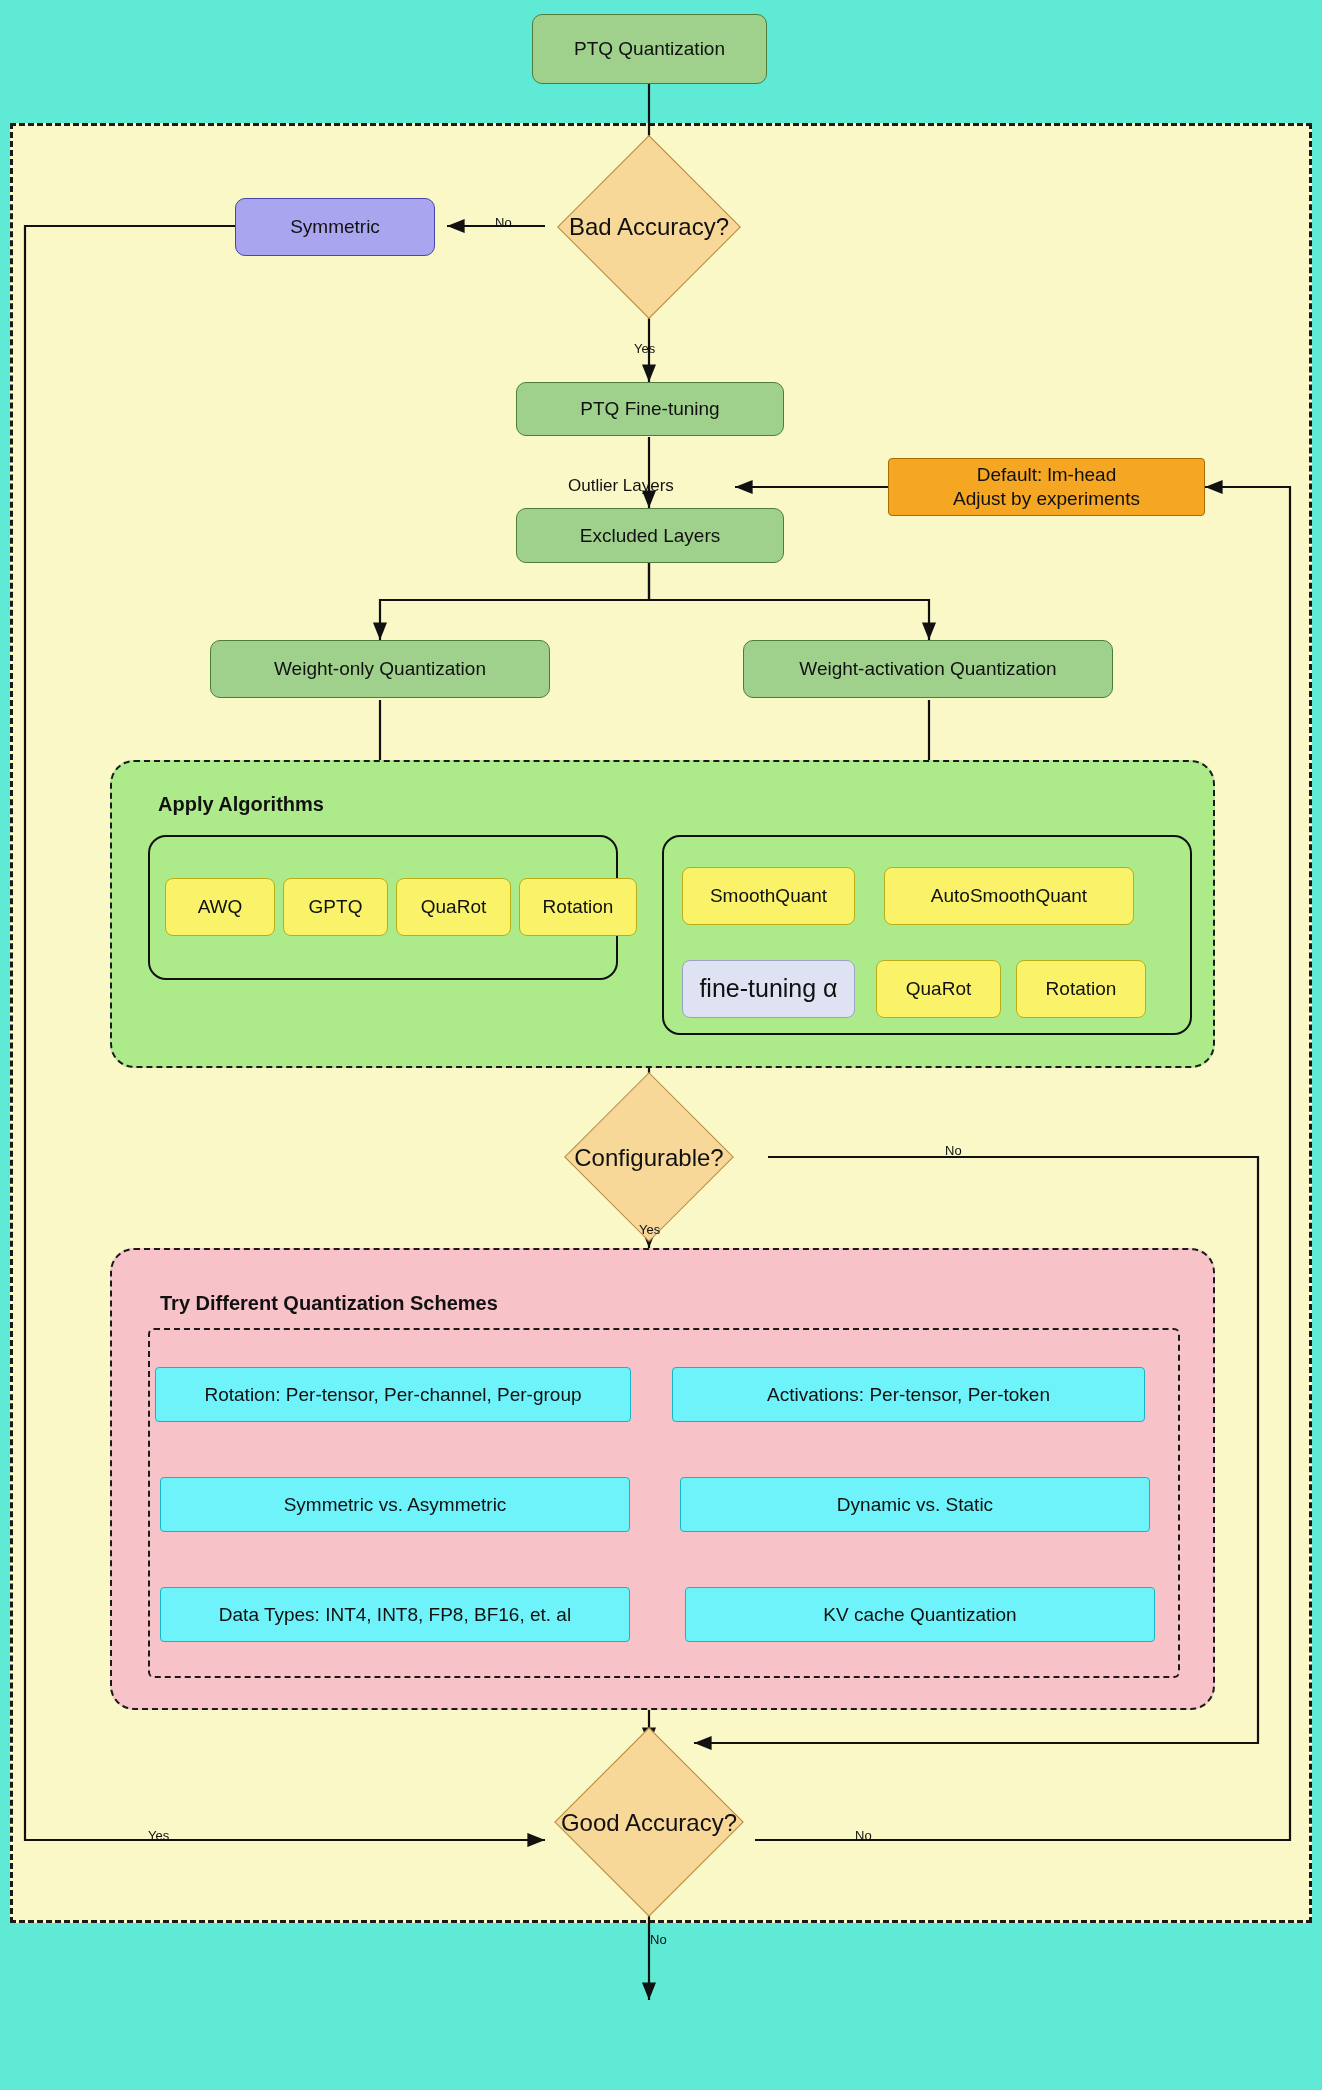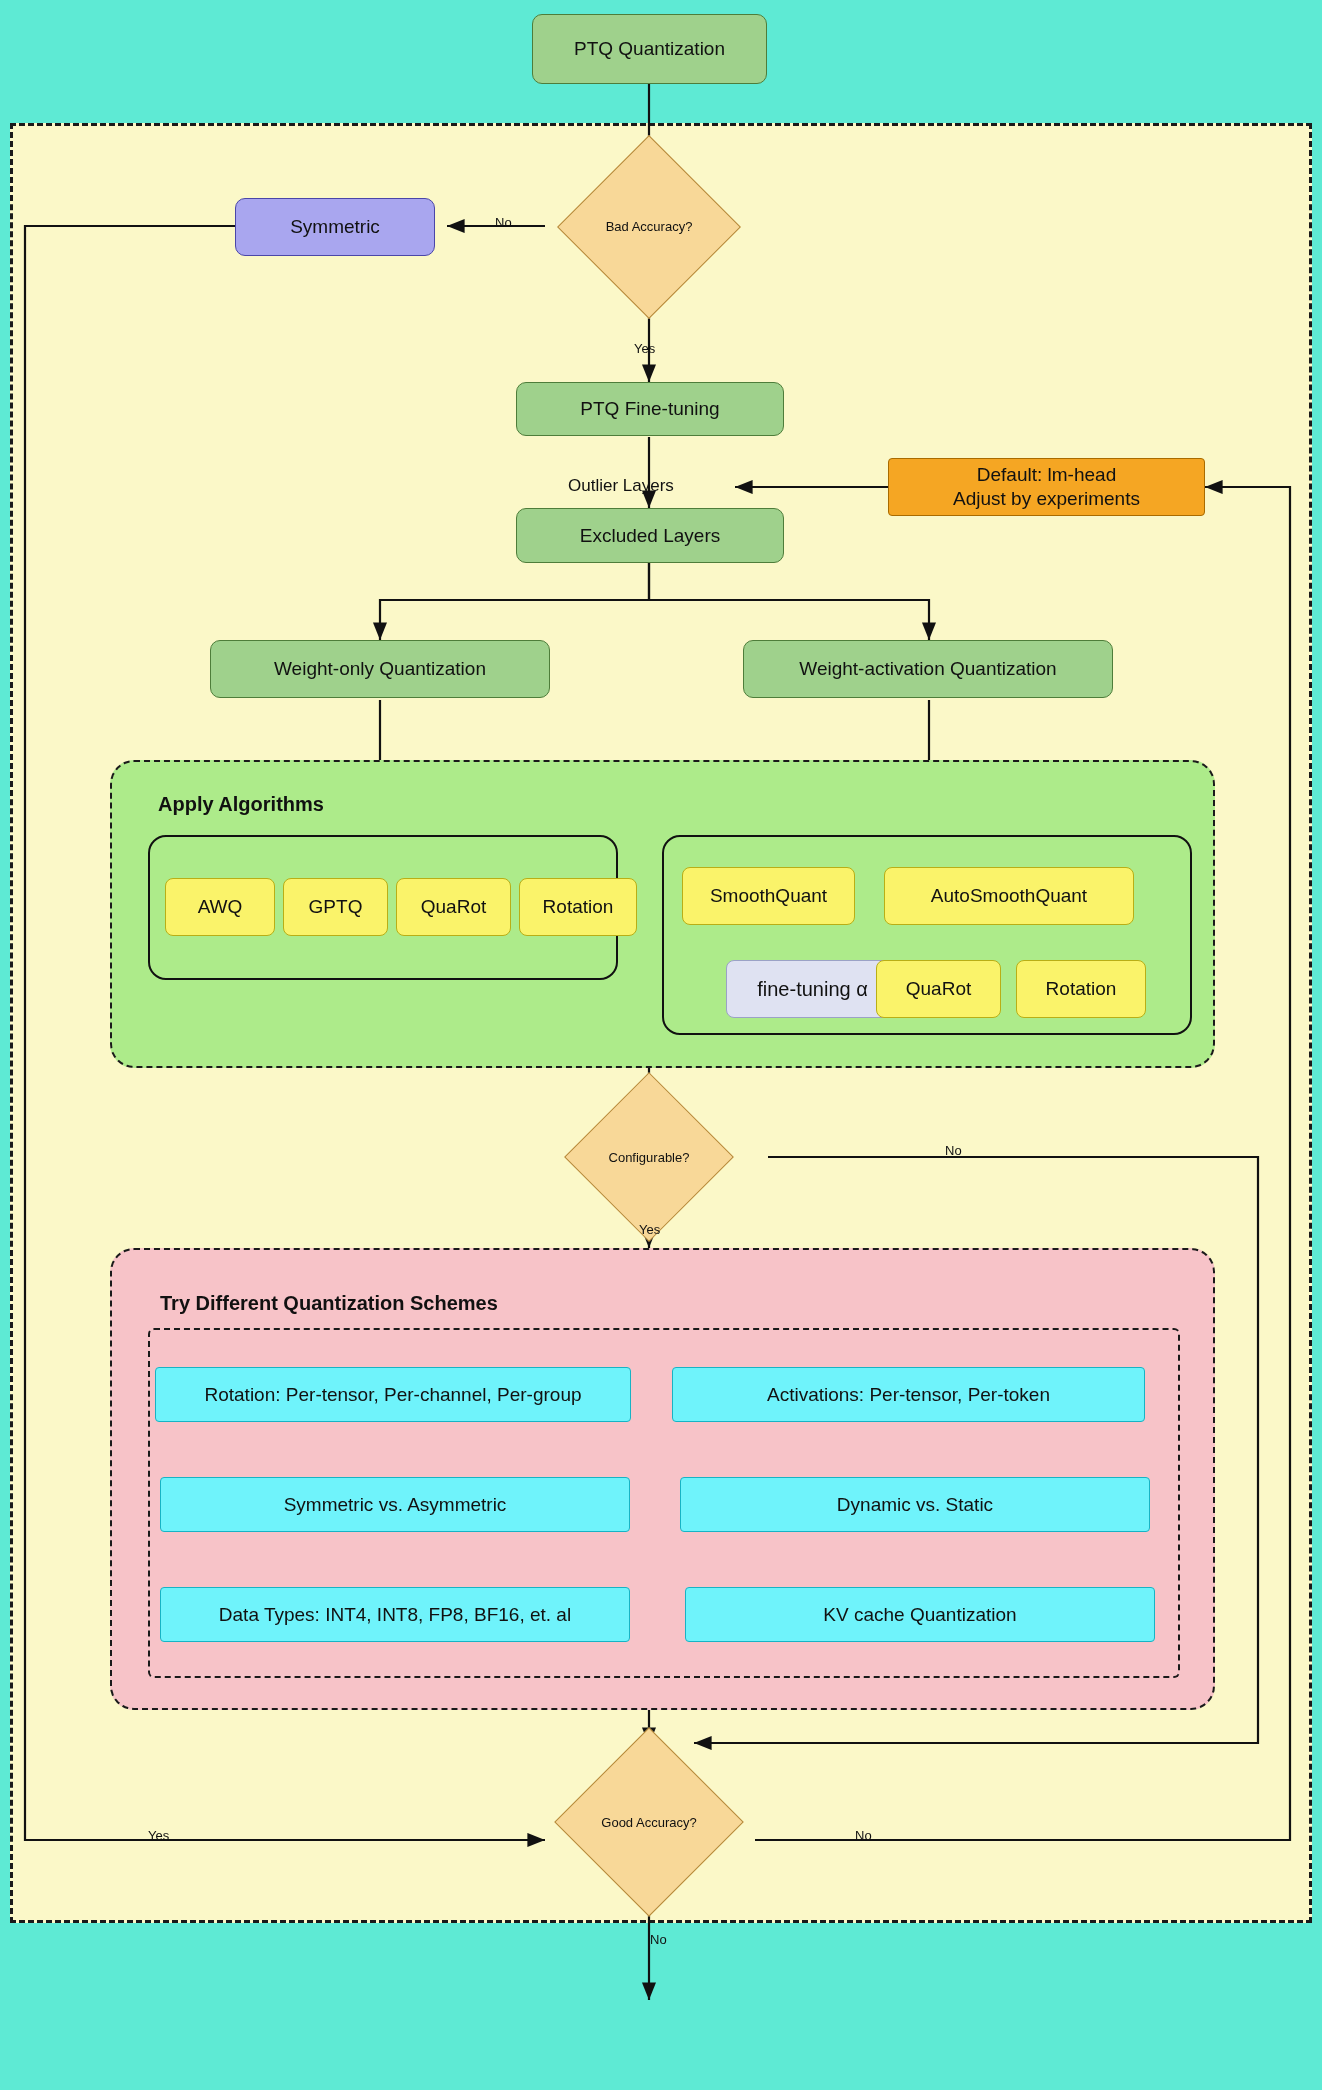--- a/index.html
+++ b/index.html
@@ -63,22 +63,21 @@
     background: #faf36a;
     border: 1.5px solid #b9ae16;
     border-radius: 8px;
     font-size: 19px;
   }
   
   .lavender {
     background: #dfe2f2;
     border: 1.5px solid #9ba2c6;
     border-radius: 8px;
-    font-size: 20px;
-    margin-left: 44px;
+    font-size: 25px;
   }
   
   .cyan {
     background: #6ff3fb;
     border: 1.5px solid #18b3c4;
     border-radius: 4px;
     font-size: 19px;
   }
   
   .diamond {
@@ -93,21 +92,21 @@
     width: 100%;
     height: 100%;
     background: #f8d898;
     border: 1.5px solid #b4893a;
     transform: rotate(45deg);
     box-sizing: border-box;
   }
   .diamond .lbl {
     position: relative;
     z-index: 2;
-    font-size: 13px;
+    font-size: 24px;
     color: #111;
     white-space: nowrap;
   }
   
   .dashed-outer {
     position: absolute;
     box-sizing: border-box;
     background: #fbf8c8;
     border: 3px dashed #1a1a1a;
   }

